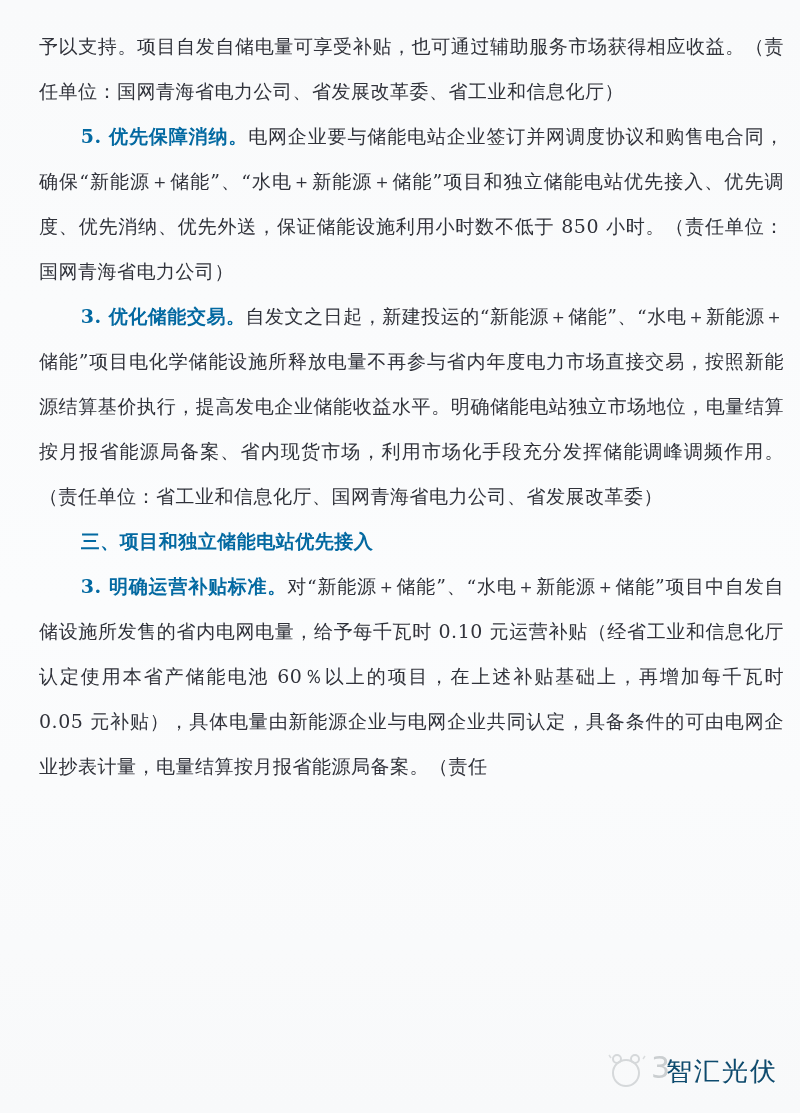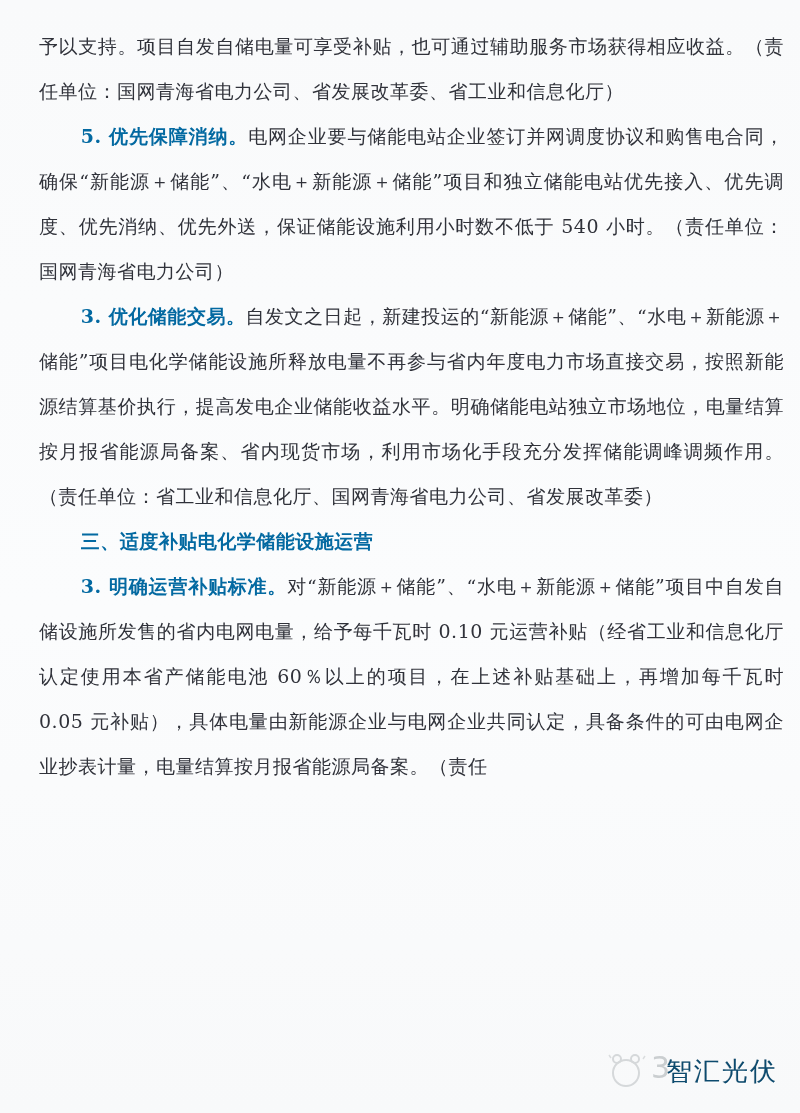--- a/index.html
+++ b/index.html
@@ -52,23 +52,23 @@
     color: #0c4a6e;
     text-shadow: 0.5px 0.5px 0 #ffffff, -0.5px -0.5px 0 #c6c9cb;
     font-family: Liberation Mono, monospace;
   }
 </style>
 </head>
 <body>
 
 <div class="doc">
     <p class="para"><span class="run">予以支持。项目自发自储电量可享受补贴，也可通过辅助服务市场获得相应收益。（责任单位：国网青海省电力公司、省发展改革委、省工业和信息化厅）</span></p>
-    <p class="para indent"><span class="run bold">5. 优先保障消纳。</span><span class="run">电网企业要与储能电站企业签订并网调度协议和购售电合同，确保“新能源＋储能”、“水电＋新能源＋储能”项目和独立储能电站优先接入、优先调度、优先消纳、优先外送，保证储能设施利用小时数不低于 540 小时。（责任单位：国网青海省电力公司）</span></p>
+    <p class="para indent"><span class="run bold">5. 优先保障消纳。</span><span class="run">电网企业要与储能电站企业签订并网调度协议和购售电合同，确保“新能源＋储能”、“水电＋新能源＋储能”项目和独立储能电站优先接入、优先调度、优先消纳、优先外送，保证储能设施利用小时数不低于 850 小时。（责任单位：国网青海省电力公司）</span></p>
     <p class="para indent"><span class="run bold">3. 优化储能交易。</span><span class="run">自发文之日起，新建投运的“新能源＋储能”、“水电＋新能源＋储能”项目电化学储能设施所释放电量不再参与省内年度电力市场直接交易，按照新能源结算基价执行，提高发电企业储能收益水平。明确储能电站独立市场地位，电量结算按月报省能源局备案、省内现货市场，利用市场化手段充分发挥储能调峰调频作用。（责任单位：省工业和信息化厅、国网青海省电力公司、省发展改革委）</span></p>
-    <p class="para indent heading"><span class="run bold">三、适度补贴电化学储能设施运营</span></p>
+    <p class="para indent heading"><span class="run bold">三、项目和独立储能电站优先接入</span></p>
     <p class="para indent"><span class="run bold">3. 明确运营补贴标准。</span><span class="run">对“新能源＋储能”、“水电＋新能源＋储能”项目中自发自储设施所发售的省内电网电量，给予每千瓦时 0.10 元运营补贴（经省工业和信息化厅认定使用本省产储能电池 60％以上的项目，在上述补贴基础上，再增加每千瓦时 0.05 元补贴），具体电量由新能源企业与电网企业共同认定，具备条件的可由电网企业抄表计量，电量结算按月报省能源局备案。（责任</span></p>
   </div>
 
 <div class="footer-mark">
   <svg class="mascot" viewBox="0 0 44 40" fill="none" xmlns="http://www.w3.org/2000/svg">
     <circle cx="12" cy="8" r="4" stroke="#d2d5d7" stroke-width="2"></circle>
     <circle cx="30" cy="8" r="4" stroke="#d2d5d7" stroke-width="2"></circle>
     <circle cx="21" cy="22" r="13" stroke="#d2d5d7" stroke-width="2"></circle>
     <path d="M4 4 l2 3 M40 5 l-2 3" stroke="#d7dadc" stroke-width="1.5"></path>
   </svg>

